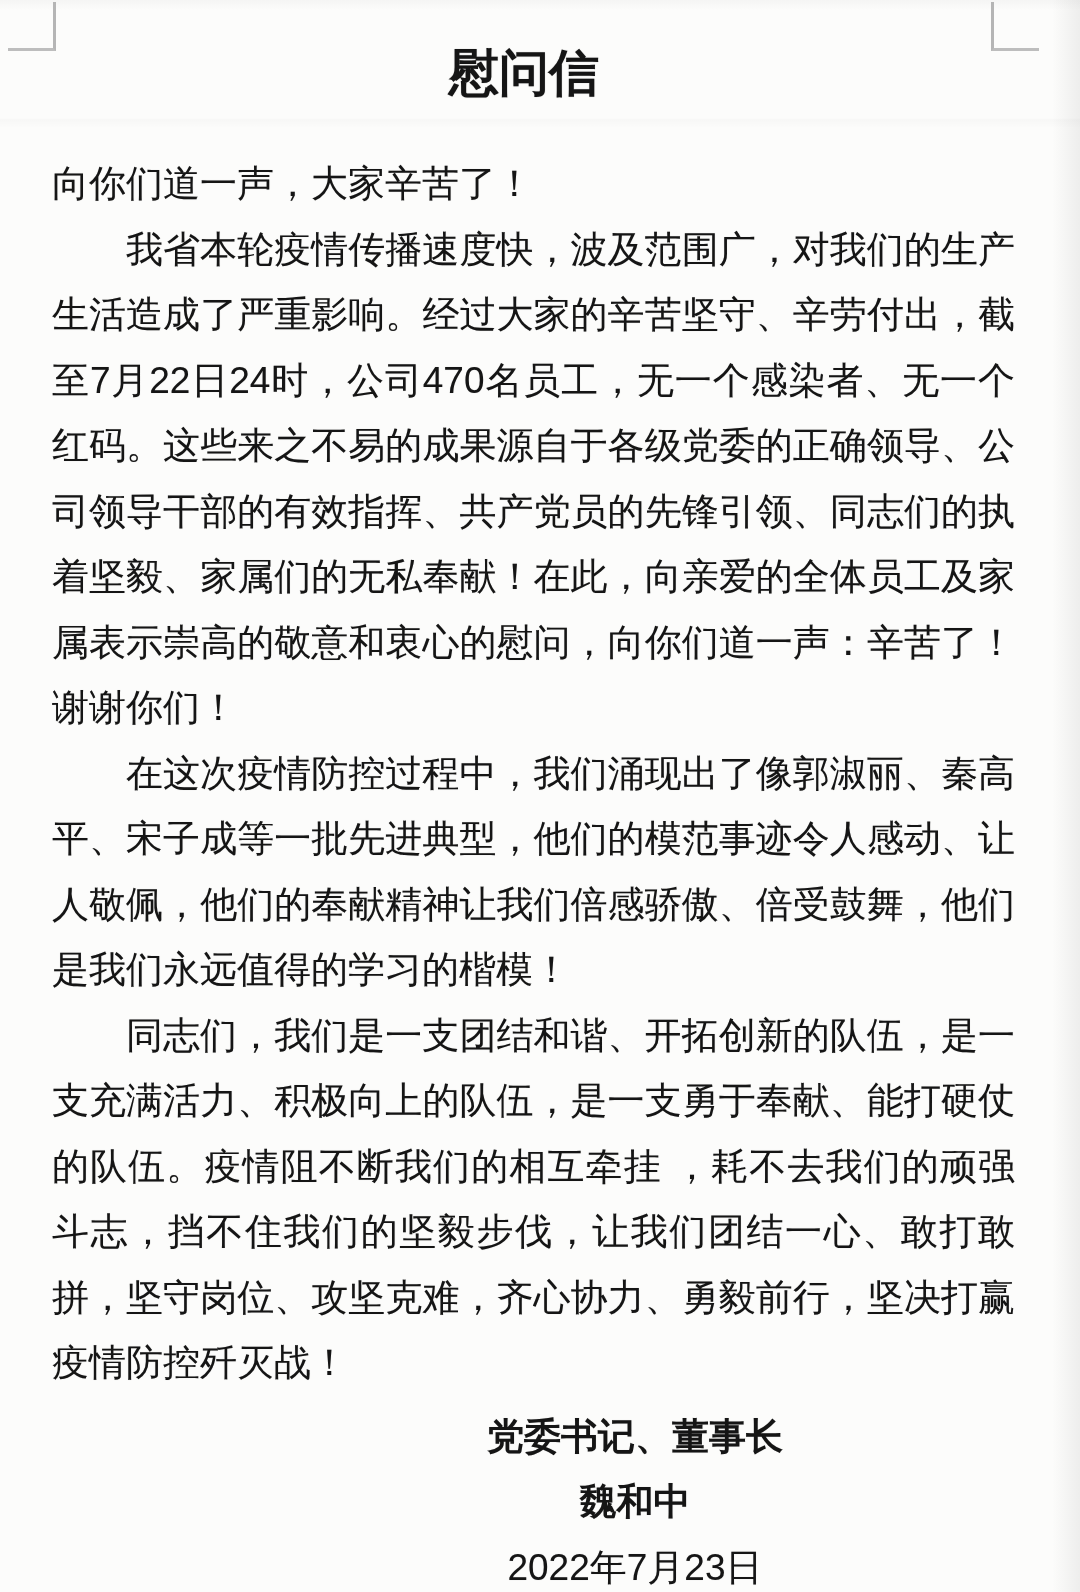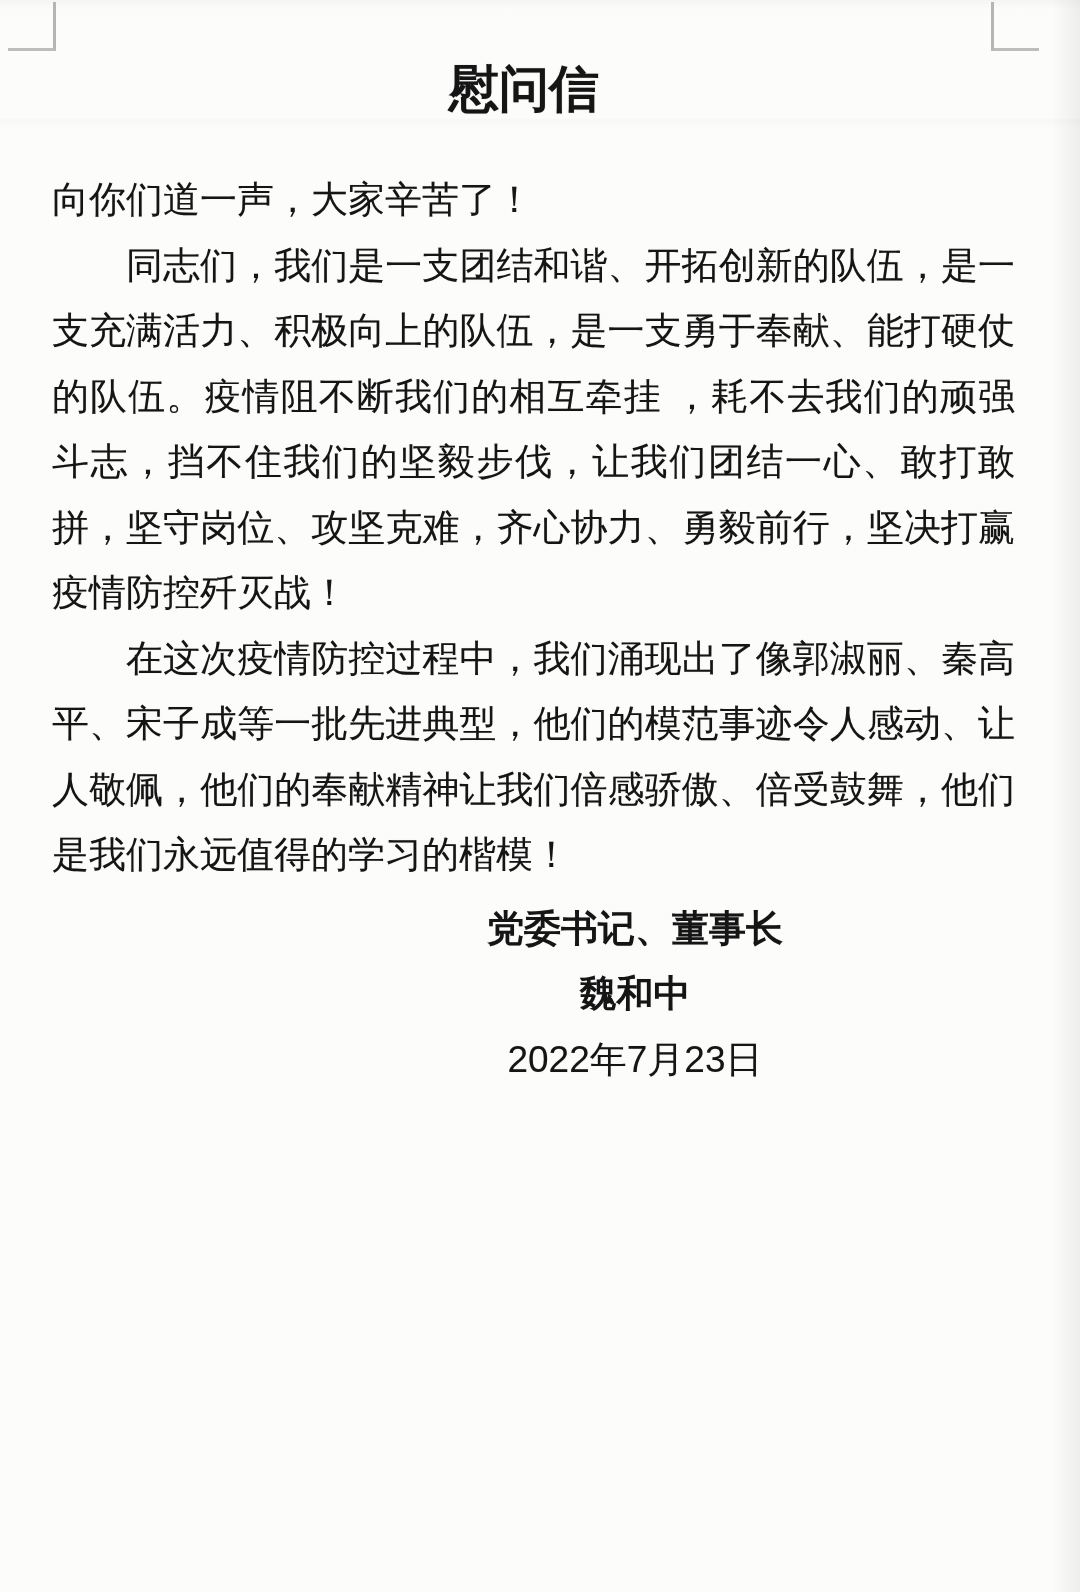--- a/index.html
+++ b/index.html
@@ -29,21 +29,21 @@
   .corner-mark.tl {
     left: 8px;
     border-right: 3px solid #b5b5b5;
     border-bottom: 3px solid #bdbdbd;
   }
   .corner-mark.tr {
     left: 991px;
     border-left: 3px solid #b5b5b5;
     border-bottom: 3px solid #bdbdbd;
   }
-  .title-wrap { padding-top: 62px; }
+  .title-wrap { padding-top: 46px; }
   .title {
     font-size: 50px;
     line-height: 55px;
     font-weight: 900;
     text-align: center;
     transform: translateX(-16px);
     letter-spacing: 0px;
     text-shadow: 0 0 1px rgba(10,10,10,0.35);
   }
   .content {
@@ -74,22 +74,23 @@
 
   <div class="corner-mark tl"></div>
   <div class="corner-mark tr"></div>
 
   <div class="title-wrap">
     <div class="title">慰问信</div>
   </div>
 
   <div class="content">
     <p>向你们道一声，大家辛苦了！</p>
+    <p class="indent">我省本轮疫情传播速度快，波及范围广，对我们的生产生活造成了严重影响。经过大家的辛苦坚守、辛劳付出，截至7月22日24时，公司470名员工，无一个感染者、无一个红码。这些来之不易的成果源自于各级党委的正确领导、公司领导干部的有效指挥、共产党员的先锋引领、同志们的执着坚毅、家属们的无私奉献！在此，向亲爱的全体员工及家属表示崇高的敬意和衷心的慰问，向你们道一声：辛苦了！谢谢你们！</p>
+    <p class="indent">在这次疫情防控过程中，我们涌现出了像郭淑丽、秦高平、宋子成等一批先进典型，他们的模范事迹令人感动、让人敬佩，他们的奉献精神让我们倍感骄傲、倍受鼓舞，他们是我们永远值得的学习的楷模！</p>
     <p class="indent">同志们，我们是一支团结和谐、开拓创新的队伍，是一支充满活力、积极向上的队伍，是一支勇于奉献、能打硬仗的队伍。疫情阻不断我们的相互牵挂 ，耗不去我们的顽强斗志，挡不住我们的坚毅步伐，让我们团结一心、敢打敢拼，坚守岗位、攻坚克难，齐心协力、勇毅前行，坚决打赢疫情防控歼灭战！</p>
-    <p class="indent">在这次疫情防控过程中，我们涌现出了像郭淑丽、秦高平、宋子成等一批先进典型，他们的模范事迹令人感动、让人敬佩，他们的奉献精神让我们倍感骄傲、倍受鼓舞，他们是我们永远值得的学习的楷模！</p>
   </div>
 
   <div class="signature">
     <div class="sig-bold">党委书记、董事长</div>
     <div class="sig-bold">魏和中</div>
     <div>2022年7月23日</div>
   </div>
 
 </div>
 

